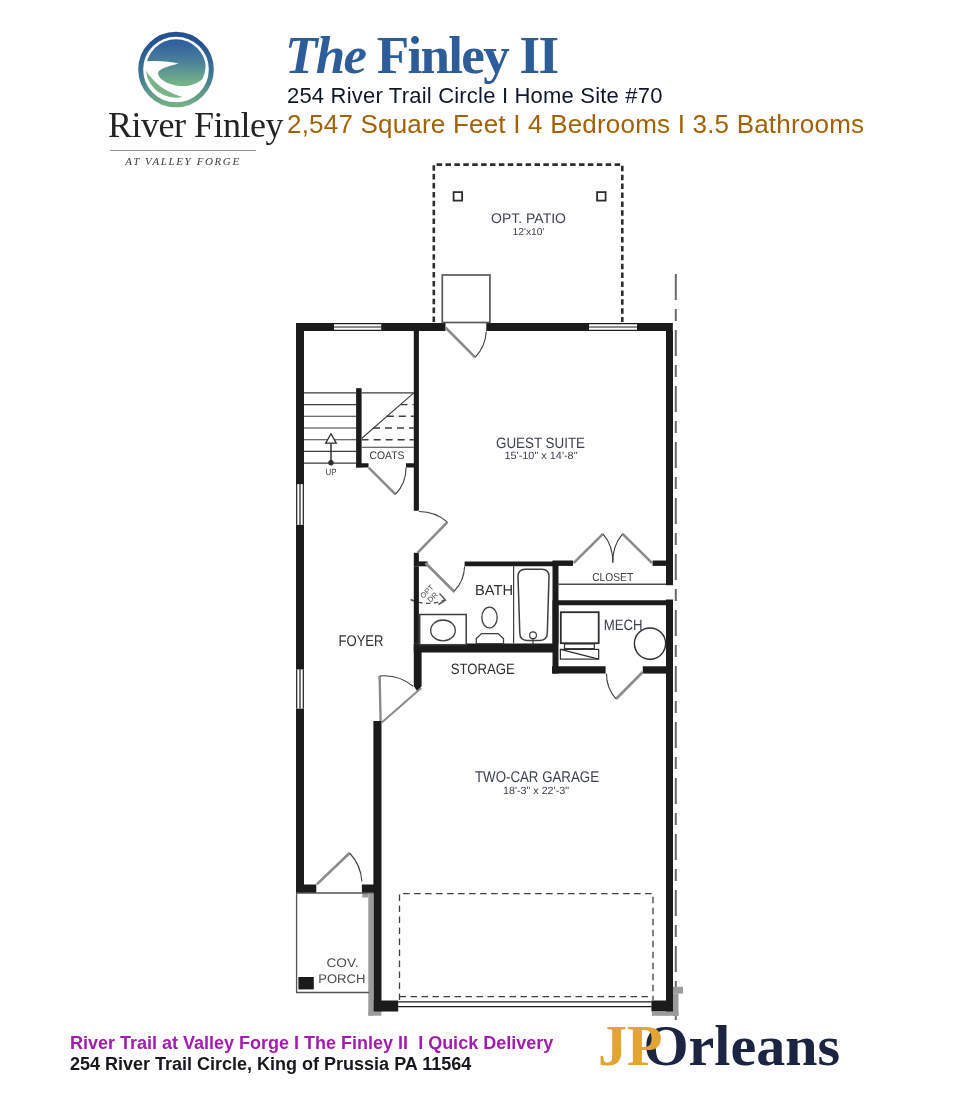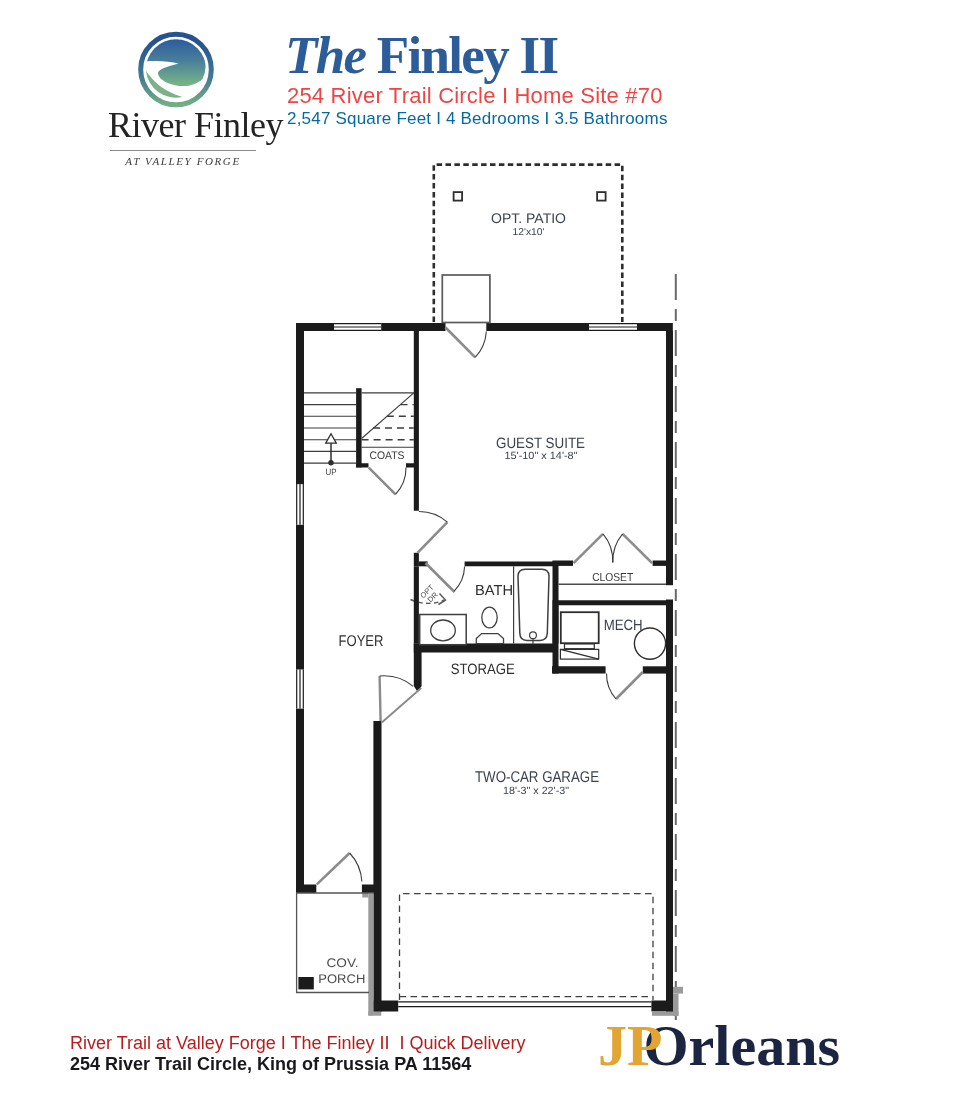--- a/index.html
+++ b/index.html
@@ -42,23 +42,23 @@
 </div>
 
 <div class="abs" style="left:108px;top:104px;width:150px;text-align:center;white-space:nowrap;font-family:'Liberation Serif',serif;font-size:36px;letter-spacing:-0.5px;color:#232323;">River Finley</div>
 
 <div class="abs" style="left:110px;top:150px;width:146px;height:1px;background:#8a8a8a;"></div>
 
 <div class="abs" style="left:108px;top:155px;width:150px;text-align:center;font-family:'Liberation Serif',serif;font-size:11px;letter-spacing:1.6px;color:#3c3c3c;font-style:italic;">AT VALLEY FORGE</div>
 
 <div class="abs" style="left:285px;top:25px;font-family:'Liberation Serif',serif;font-size:53px;letter-spacing:-1.7px;color:#2c5d99;font-weight:bold;"><i>The</i> Finley II</div>
 
-<div class="abs" style="left:287px;top:82.5px;font-size:22px;letter-spacing:0.2px;color:#ef4444;">254 River Trail Circle I Home Site #70</div>
-
-<div class="abs" style="left:287px;top:109px;font-size:17px;letter-spacing:0.2px;color:#0369a1;">2,547 Square Feet I 4 Bedrooms I 3.5 Bathrooms</div>
+<div class="abs" style="left:287px;top:82.5px;font-size:22px;letter-spacing:0.2px;color:#0f172a;">254 River Trail Circle I Home Site #70</div>
+
+<div class="abs" style="left:287px;top:109px;font-size:26px;letter-spacing:0.2px;color:#a16207;">2,547 Square Feet I 4 Bedrooms I 3.5 Bathrooms</div>
 
 <div class="abs" style="left:0;top:0;width:980px;height:1119px;">
 <svg width="980" height="1119" viewBox="0 0 980 1119" xmlns="http://www.w3.org/2000/svg" font-family="Liberation Sans, sans-serif" text-rendering="geometricPrecision">
   <g id="plan" stroke-linecap="butt">
 
   <g fill="none" stroke="#2e2e2e" stroke-width="2.6" stroke-dasharray="5.5,3.4">
     <path d="M433.8,322 L433.8,164.6 L622.3,164.6 L622.3,322"></path>
   </g>
 
   <rect x="453.6" y="192.1" width="8.5" height="8.5" fill="#fff" stroke="#2e2e2e" stroke-width="1.8"></rect>
@@ -281,17 +281,17 @@
   <path d="M379.6,676 A46,46 0 0 1 413.2,686.3" stroke="#3d3d3d" stroke-width="1.1" fill="none"></path>
 
   <text x="537" y="781.5" text-anchor="middle" font-size="15.5" fill="#3c424d" textLength="124" lengthAdjust="spacingAndGlyphs">TWO-CAR GARAGE</text>
 
   <text x="536" y="793.5" text-anchor="middle" font-size="10.5" fill="#3c424d" textLength="66" lengthAdjust="spacingAndGlyphs">18'-3" x 22'-3"</text>
 
   </g>
 </svg>
 </div>
 
-<div class="abs" style="left:70px;top:1033px;font-size:18px;font-weight:400;color:#b91c1c;">River Trail at Valley Forge I The Finley II&nbsp; I Quick Delivery</div>
+<div class="abs" style="left:70px;top:1033px;font-size:18px;font-weight:700;color:#a21caf;">River Trail at Valley Forge I The Finley II&nbsp; I Quick Delivery</div>
 
 <div class="abs" style="left:70px;top:1054px;font-size:18px;font-weight:600;color:#18181d;">254 River Trail Circle, King of Prussia PA 11564</div>
 
 <div class="abs" style="left:598px;top:1017px;font-family:'Liberation Serif',serif;font-weight:bold;font-size:58px;line-height:1;"><span style="color:#e2a432;position:relative;z-index:2;">JP</span><span style="color:#1b2542;margin-left:-19px;position:relative;z-index:1;">Orleans</span></div>
 
 </body></html>

